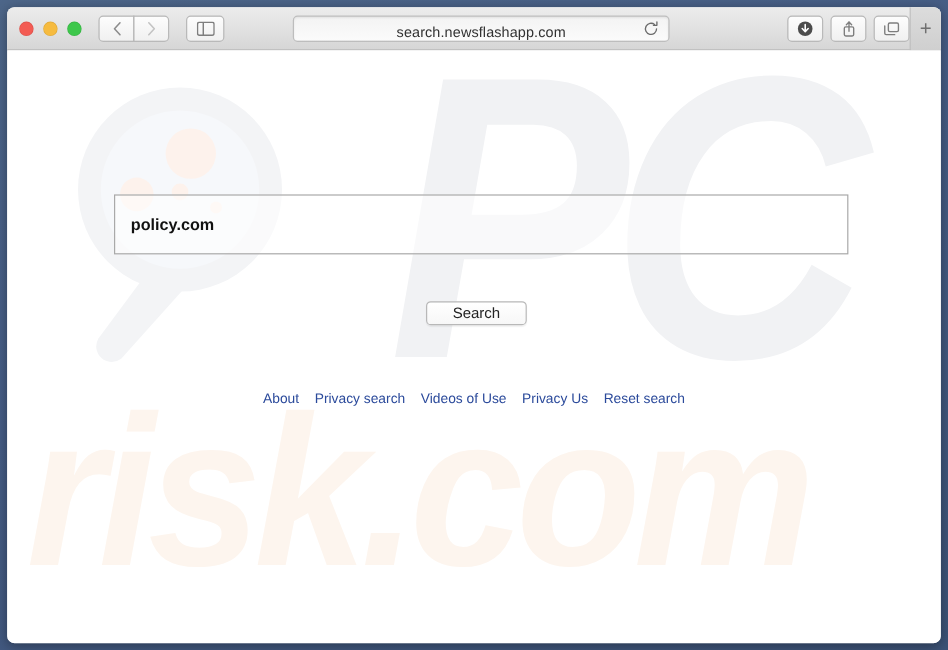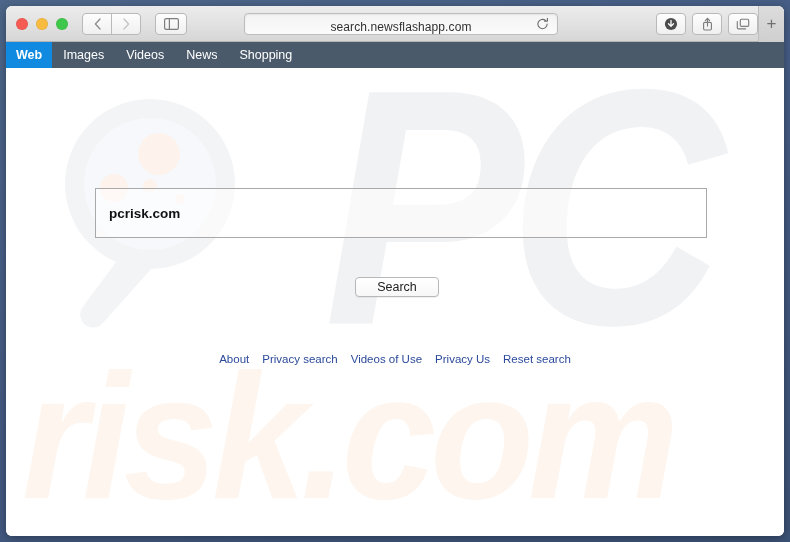--- a/index.html
+++ b/index.html
@@ -325,46 +325,39 @@
         <svg width="14" height="13" viewBox="0 0 14 13">
           <rect x="4.3" y="1.2" width="8.4" height="7.2" rx="1.2" fill="none" stroke="#7e7e7e" stroke-width="1.15"></rect>
           <path d="M9.6 10.9 H2.5 A1.2 1.2 0 0 1 1.3 9.7 V3.6" fill="none" stroke="#7e7e7e" stroke-width="1.15" stroke-linecap="round" stroke-linejoin="round"></path>
         </svg>
       </div>
     </div>
 
     <div class="plus-btn">+</div>
   </div>
 
-  <div class="sitenav">
-    <div class="nav-item active">Web</div>
-    <div class="nav-item">Images</div>
-    <div class="nav-item">Videos</div>
-    <div class="nav-item">News</div>
-    <div class="nav-item">Shopping</div>
-  </div>
 
   <div class="page">
 
     <div class="wm-pc">PC</div>
 
     <svg class="wm-magnifier" viewBox="0 0 180 235">
       <path d="M66 150 L20 212 a13 13 0 0 0 19 17 L90 172 Z" fill="#f3f4f6"></path>
       <circle cx="88" cy="88" r="85" fill="#f3f4f6"></circle>
       <circle cx="88" cy="88" r="66" fill="#f6f8fb"></circle>
       <circle cx="97" cy="58" r="21" fill="#fdf2ec"></circle>
       <circle cx="52" cy="92" r="14" fill="#fdf2ec"></circle>
       <circle cx="88" cy="90" r="7" fill="#fdf2ec"></circle>
       <circle cx="118" cy="103" r="5" fill="#fdf2ec"></circle>
     </svg>
 
     <div class="wm-risk">risk.com</div>
 
     <div class="search-area">
-      <div class="search-box" placeholder="">pcrisk.com</div>
+      <div class="search-box" placeholder="">policy.com</div>
       <div class="search-btn">Search</div>
     </div>
 
     <div class="footer-links">
       <a href="#">About</a>
       <a href="#">Privacy search</a>
       <a href="#">Videos of Use</a>
       <a href="#">Privacy Us</a>
       <a href="#">Reset search</a>
     </div>

